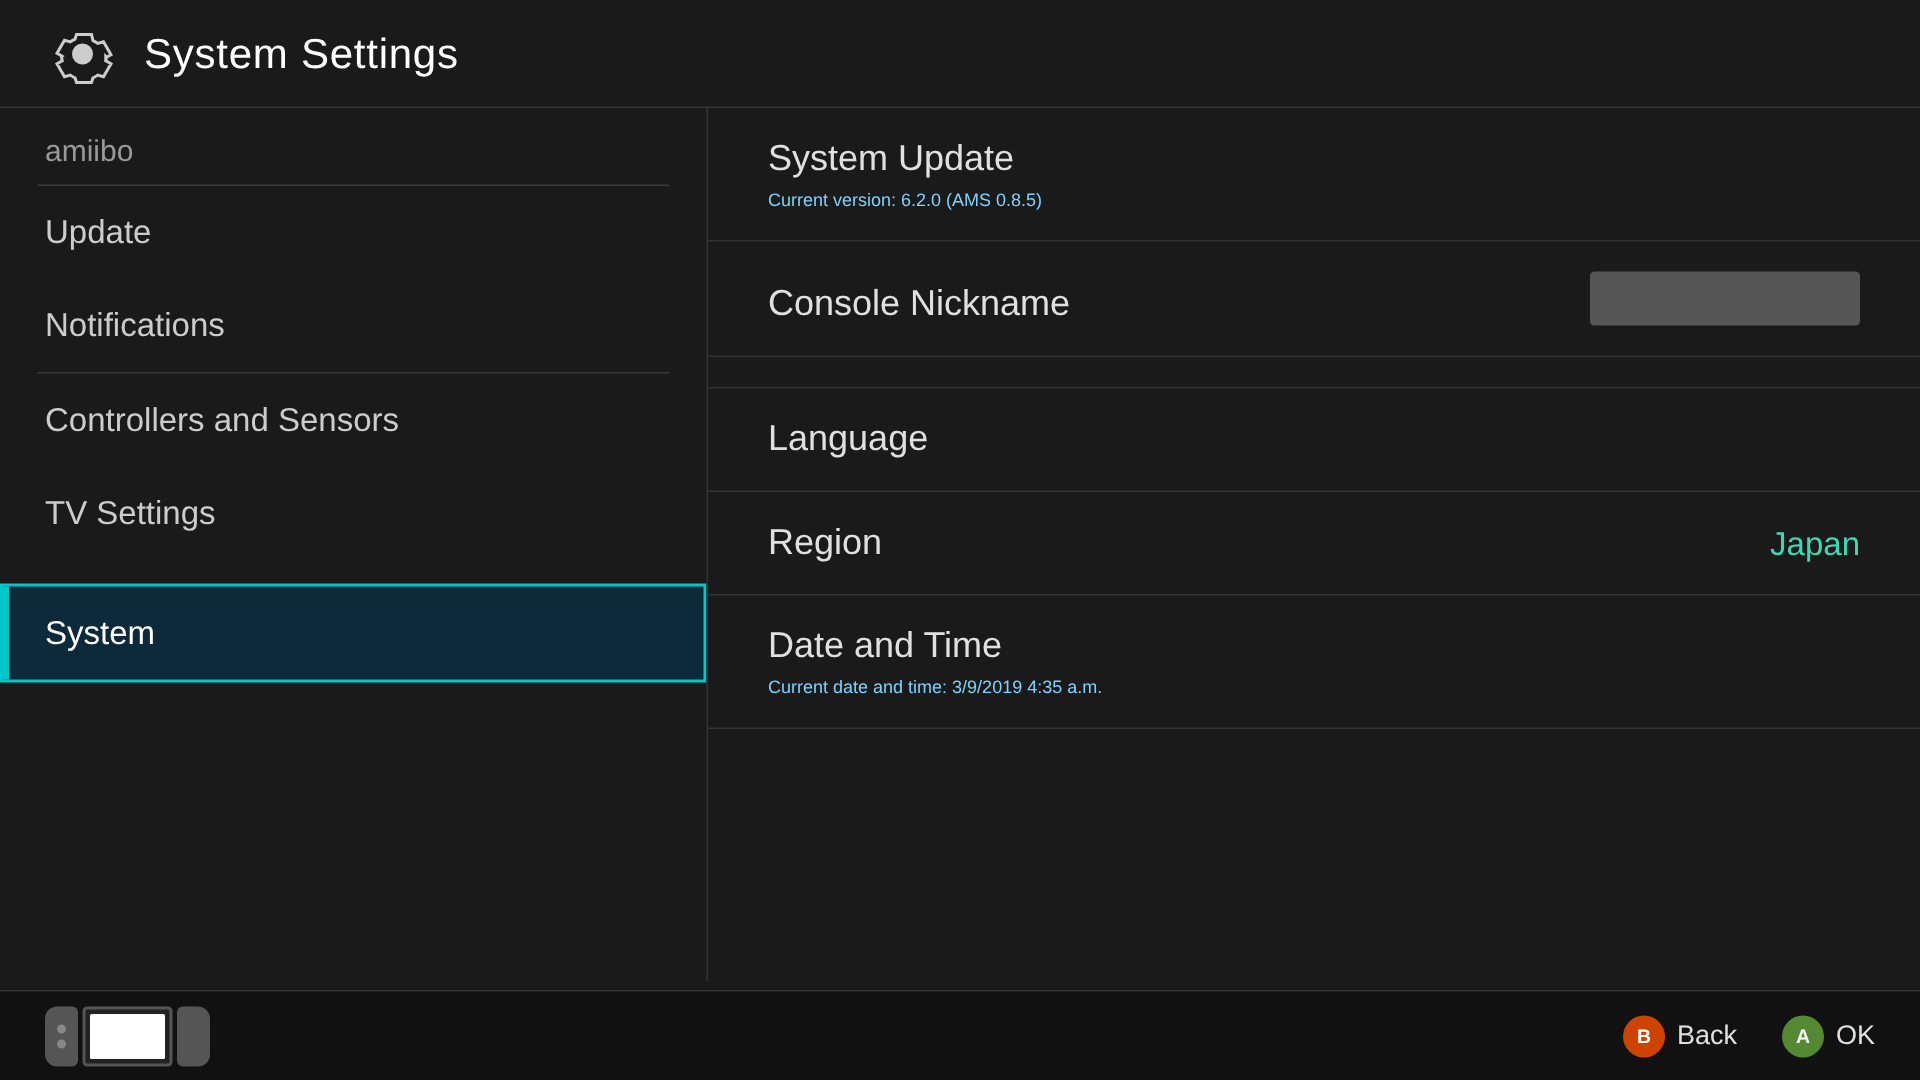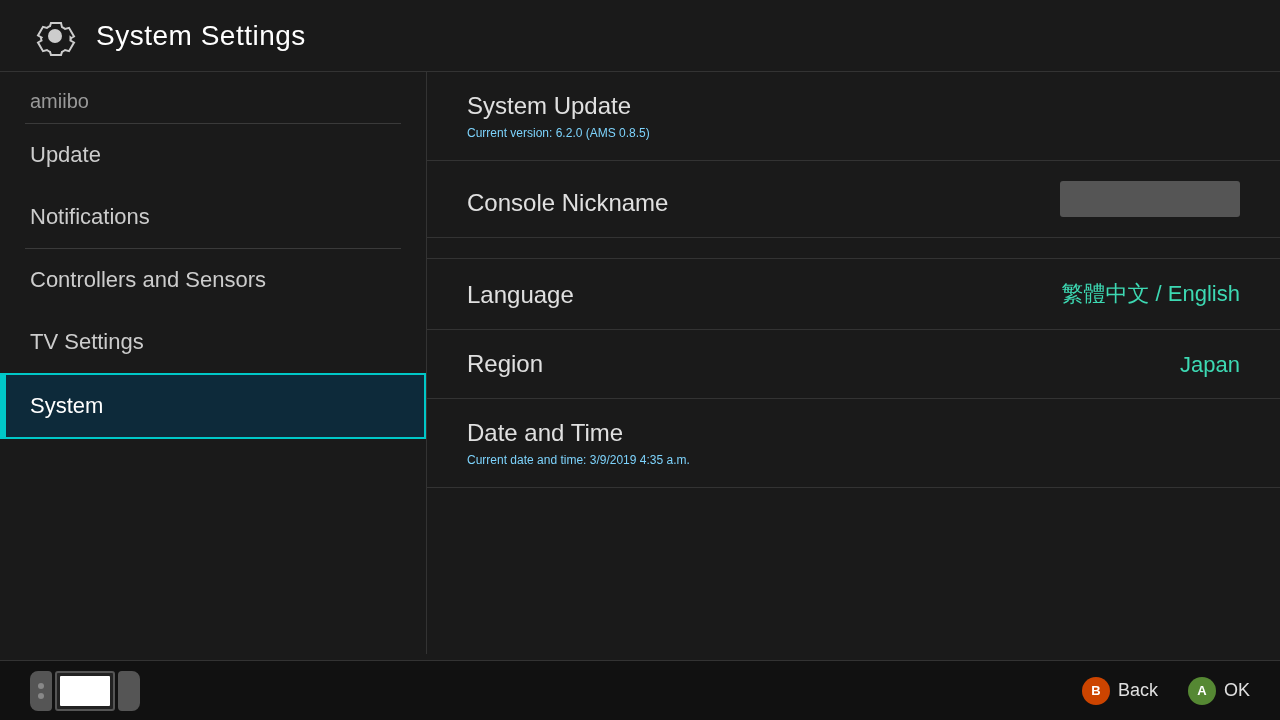--- a/index.html
+++ b/index.html
@@ -38,21 +38,21 @@
     }
 
     
     .main-layout {
       display: flex;
       height: calc(720px - 78px - 60px);
     }
 
     
     .sidebar {
-      width: 427px;
+      width: 472px;
       background-color: #1a1a1a;
       border-right: 1px solid #333;
       overflow: hidden;
       flex-shrink: 0;
     }
 
     .sidebar-item {
       padding: 18px 30px;
       font-size: 22px;
       font-weight: 300;
@@ -71,20 +71,21 @@
       height: 1px;
       background-color: #3a3a3a;
       margin: 0 25px;
     }
 
     .sidebar-item.active {
       background-color: #0d2a3a;
       border: 2px solid #00c8c8;
       color: #ffffff;
       padding-left: 28px;
+      margin-top: 16px;
     }
 
     .sidebar-item.active::before {
       content: '';
       position: absolute;
       left: 0;
       top: 0;
       bottom: 0;
       width: 4px;
       background-color: #00c8c8;
@@ -268,21 +269,20 @@
         <span class="content-item-title">Console Nickname</span>
         <div class="nickname-box"></div>
       </div>
     </div>
 
     <div class="content-item" style="padding: 10px 40px; border-bottom: 1px solid #333;"></div>
 
     <div class="content-item">
       <div class="content-item-header">
         <span class="content-item-title">Language</span>
-        <span class="content-item-value">繁體中文 / English</span>
       </div>
     </div>
 
     <div class="content-item">
       <div class="content-item-header">
         <span class="content-item-title">Region</span>
         <span class="content-item-value">Japan</span>
       </div>
     </div>
 

